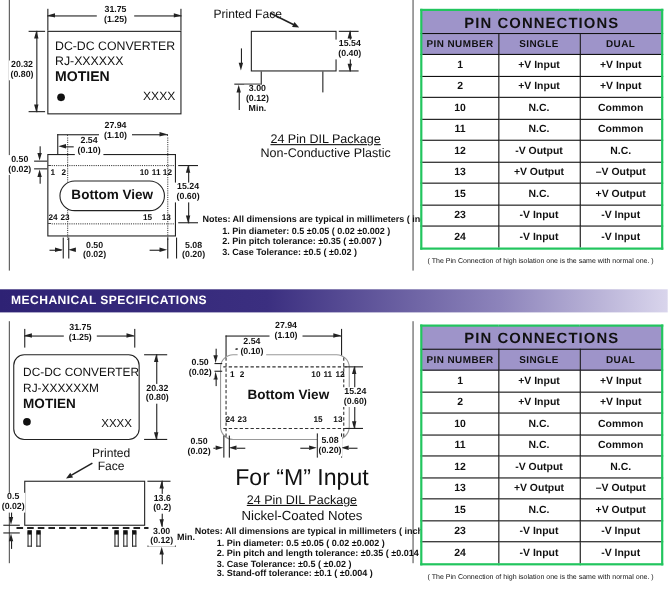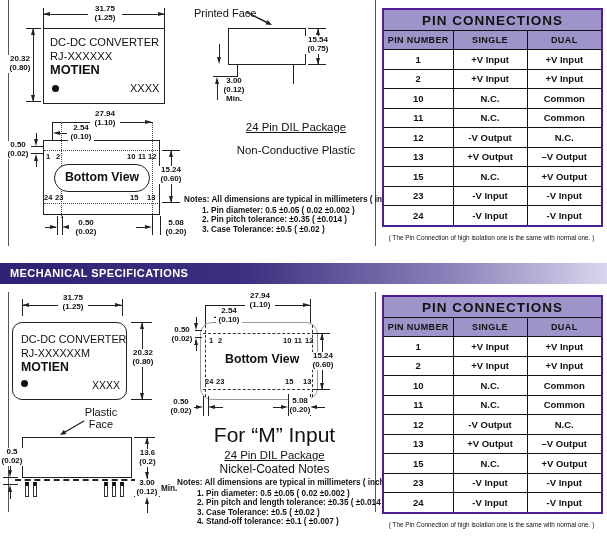--- a/index.html
+++ b/index.html
@@ -22,21 +22,21 @@
   .ah-r{border-top:2.5px solid transparent;border-bottom:2.5px solid transparent;border-left:7px solid #222}
   .ah-u{border-left:2.5px solid transparent;border-right:2.5px solid transparent;border-bottom:7px solid #222}
   .ah-d{border-left:2.5px solid transparent;border-right:2.5px solid transparent;border-top:7px solid #222}
   .frame{position:absolute;background:#555;width:1px}
   .note{position:absolute;font-size:8.2px;font-weight:bold;white-space:nowrap}
   .pkg{position:absolute;text-align:center;font-size:11.4px;white-space:nowrap}
   .banner{position:absolute;left:0;top:263px;width:607px;height:21px;box-sizing:border-box;
     background:linear-gradient(90deg,var(--b1,#2e2274) 0%,#3b2f80 40%,#8d84bb 75%,var(--b3,#d9d5ec) 100%);
     color:#fff;font-weight:bold;font-size:11px;line-height:21px;padding-left:10px;letter-spacing:.4px}
   .tblwrap{position:absolute;left:382px;width:219px}
-  table.pt{width:219px;border-collapse:collapse;table-layout:fixed;border:2px solid #4c1d95}
+  table.pt{width:219px;border-collapse:collapse;table-layout:fixed;border:2px solid #22c55e}
   .pt td,.pt th{border:1.5px solid #111;text-align:center;padding:0;background:#fff}
   .pt .title{background:var(--hdr,#9e94c9);font-size:13.5px;font-weight:bold;height:20px;letter-spacing:1px}
   .pt th{background:var(--hdr,#9e94c9);font-size:9px;font-weight:bold;height:18px;letter-spacing:.4px}
   .pt td{font-size:9.5px;font-weight:bold;height:18.5px}
   .foot{margin-top:7px;width:219px;text-align:center;font-size:6.4px;white-space:nowrap}
   .stad{position:absolute;border:1.6px solid #222;border-radius:14px;background:#fff;text-align:center;
         font-weight:bold;font-size:12.3px;z-index:2}
   .dot{position:absolute;width:7px;height:7px;border-radius:50%;background:#111}
   .pin5{position:absolute;width:4px;height:15px;background:#fff;border:1px solid #333;border-top:4px solid #111;box-sizing:border-box}
   svg{position:absolute}
@@ -80,35 +80,35 @@
 <div class="box" style="left:228px;top:28px;width:78px;height:37px"></div>
 <div class="vl" style="left:237px;top:65px;height:19px"></div>
 <div class="vl" style="left:293px;top:65px;height:19px"></div>
 <div class="hl" style="left:308px;top:28px;width:18px"></div>
 <div class="hl" style="left:308px;top:64px;width:18px"></div>
 <div class="vl" style="left:318px;top:28px;height:37px"></div>
 <div class="ah ah-u" style="left:315.5px;top:28px"></div>
 <div class="ah ah-d" style="left:315.5px;top:58px"></div>
 <div class="dim" style="left:304px;top:36px;width:28px">
   <span>15.54</span>
-  <span>(0.75)</span>
+  <span>(0.40)</span>
 </div>
 <div class="vl" style="left:219px;top:44px;height:14px"></div>
 <div class="ah ah-d" style="left:216.5px;top:57px"></div>
 <div class="hl" style="left:213px;top:76px;width:24px"></div>
 <div class="ah ah-u" style="left:214.5px;top:77px"></div>
 <div class="vl" style="left:217px;top:83px;height:17px"></div>
 <div class="dim" style="left:222px;top:77px;width:24px">
   <span>3.00</span>
   <span>(0.12)</span>
   <span>Min.</span>
 </div>
 
 <div class="pkg" style="left:238px;top:121px;width:116px;text-decoration:underline">24 Pin DIL Package</div>
-<div class="pkg" style="left:232px;top:144px;width:128px">Non-Conductive Plastic</div>
+<div class="pkg" style="left:232px;top:134px;width:128px">Non-Conductive Plastic</div>
 
 <div class="dim" style="left:90px;top:110px;width:30px">
   <span>27.94</span>
   <span>(1.10)</span>
 </div>
 <div class="hl" style="left:52px;top:122px;width:100px"></div>
 <div class="vl" style="left:52px;top:122px;height:18px"></div>
 <div class="ah ah-r" style="left:145px;top:119.5px"></div>
 <div class="ah ah-l" style="left:53px;top:130.5px"></div>
 <div class="hl" style="left:59px;top:133px;width:8px"></div>
@@ -163,21 +163,21 @@
 <div class="vl" style="left:160px;top:216px;height:19px"></div>
 <div class="hl" style="left:136px;top:227px;width:10px"></div>
 <div class="ah ah-r" style="left:145px;top:225px"></div>
 <div class="dim" style="left:163px;top:219px;width:26px">
   <span>5.08</span>
   <span>(0.20)</span>
 </div>
 
 <div class="note" style="left:184px;top:195px">Notes: All dimensions are typical in millimeters ( inches ).</div>
 <div class="note" style="left:202px;top:205.5px">1.  Pin diameter: 0.5 ±0.05 ( 0.02 ±0.002 )</div>
-<div class="note" style="left:202px;top:215px">2.  Pin pitch tolerance:  ±0.35 ( ±0.014 )</div>
+<div class="note" style="left:202px;top:215px">2.  Pin pitch tolerance:  ±0.35 ( ±0.007 )</div>
 <div class="note" style="left:202px;top:224.5px">3.  Case Tolerance: ±0.5 ( ±0.02 )</div>
 
 <div class="tblwrap" style="top:8px">
   <table class="pt">
     <colgroup>
         <col style="width:70px">
         <col style="width:74px">
         <col style="width:75px">
       </colgroup>
     <tbody>
@@ -264,21 +264,21 @@
 <div class="hl" style="left:131px;top:322px;width:21px"></div>
 <div class="hl" style="left:131px;top:399px;width:21px"></div>
 <div class="vl" style="left:142px;top:322px;height:78px"></div>
 <div class="ah ah-u" style="left:139.5px;top:322px"></div>
 <div class="ah ah-d" style="left:139.5px;top:393px"></div>
 <div class="dim" style="left:130px;top:349px;width:26px">
   <span>20.32</span>
   <span>(0.80)</span>
 </div>
 <div class="txt" style="left:72px;top:406px;width:58px;text-align:center;font-size:11px">
-  <span style="display:block">Plastic</span>
+  <span style="display:block">Printed</span>
   <span style="display:block">Face</span>
 </div>
 <svg style="left:56px;top:419px" width="30" height="22">
   <line x1="28" y1="2" x2="9" y2="13" stroke="#222" stroke-width="1.4"></line>
   <polygon points="4,16 7.9,10.8 10.4,15.1" fill="#222"></polygon>
 </svg>
 
 <div class="box" style="left:22px;top:437px;width:110px;height:41px"></div>
 <div class="dash-h" style="left:15px;top:479px;width:122px"></div>
 <div class="pin5" style="left:25px;top:482px"></div>
@@ -383,21 +383,21 @@
 </div>
 
 <div class="txt" style="left:182px;top:423px;width:185px;text-align:center;font-size:21px">For “M” Input</div>
 <div class="pkg" style="left:182px;top:449px;width:185px;text-decoration:underline">24 Pin DIL Package</div>
 <div class="pkg" style="left:182px;top:462px;width:185px;font-size:12px">Nickel-Coated Notes</div>
 
 <div class="note" style="left:177px;top:478px">Notes: All dimensions are typical in millimeters ( inches ).</div>
 <div class="note" style="left:197px;top:488.5px">1.  Pin diameter: 0.5 ±0.05 ( 0.02 ±0.002 )</div>
 <div class="note" style="left:197px;top:498px">2.  Pin pitch and length tolerance:  ±0.35 ( ±0.014 )</div>
 <div class="note" style="left:197px;top:507.5px">3.  Case Tolerance:  ±0.5 ( ±0.02 )</div>
-<div class="note" style="left:197px;top:517px">4.  Stand-off tolerance:  ±0.1 ( ±0.007 )</div>
+<div class="note" style="left:197px;top:517px">3.  Stand-off tolerance:  ±0.1 ( ±0.004 )</div>
 
 <div class="tblwrap" style="top:295px">
   <table class="pt">
     <colgroup>
         <col style="width:70px">
         <col style="width:74px">
         <col style="width:75px">
       </colgroup>
     <tbody>
         <tr>

